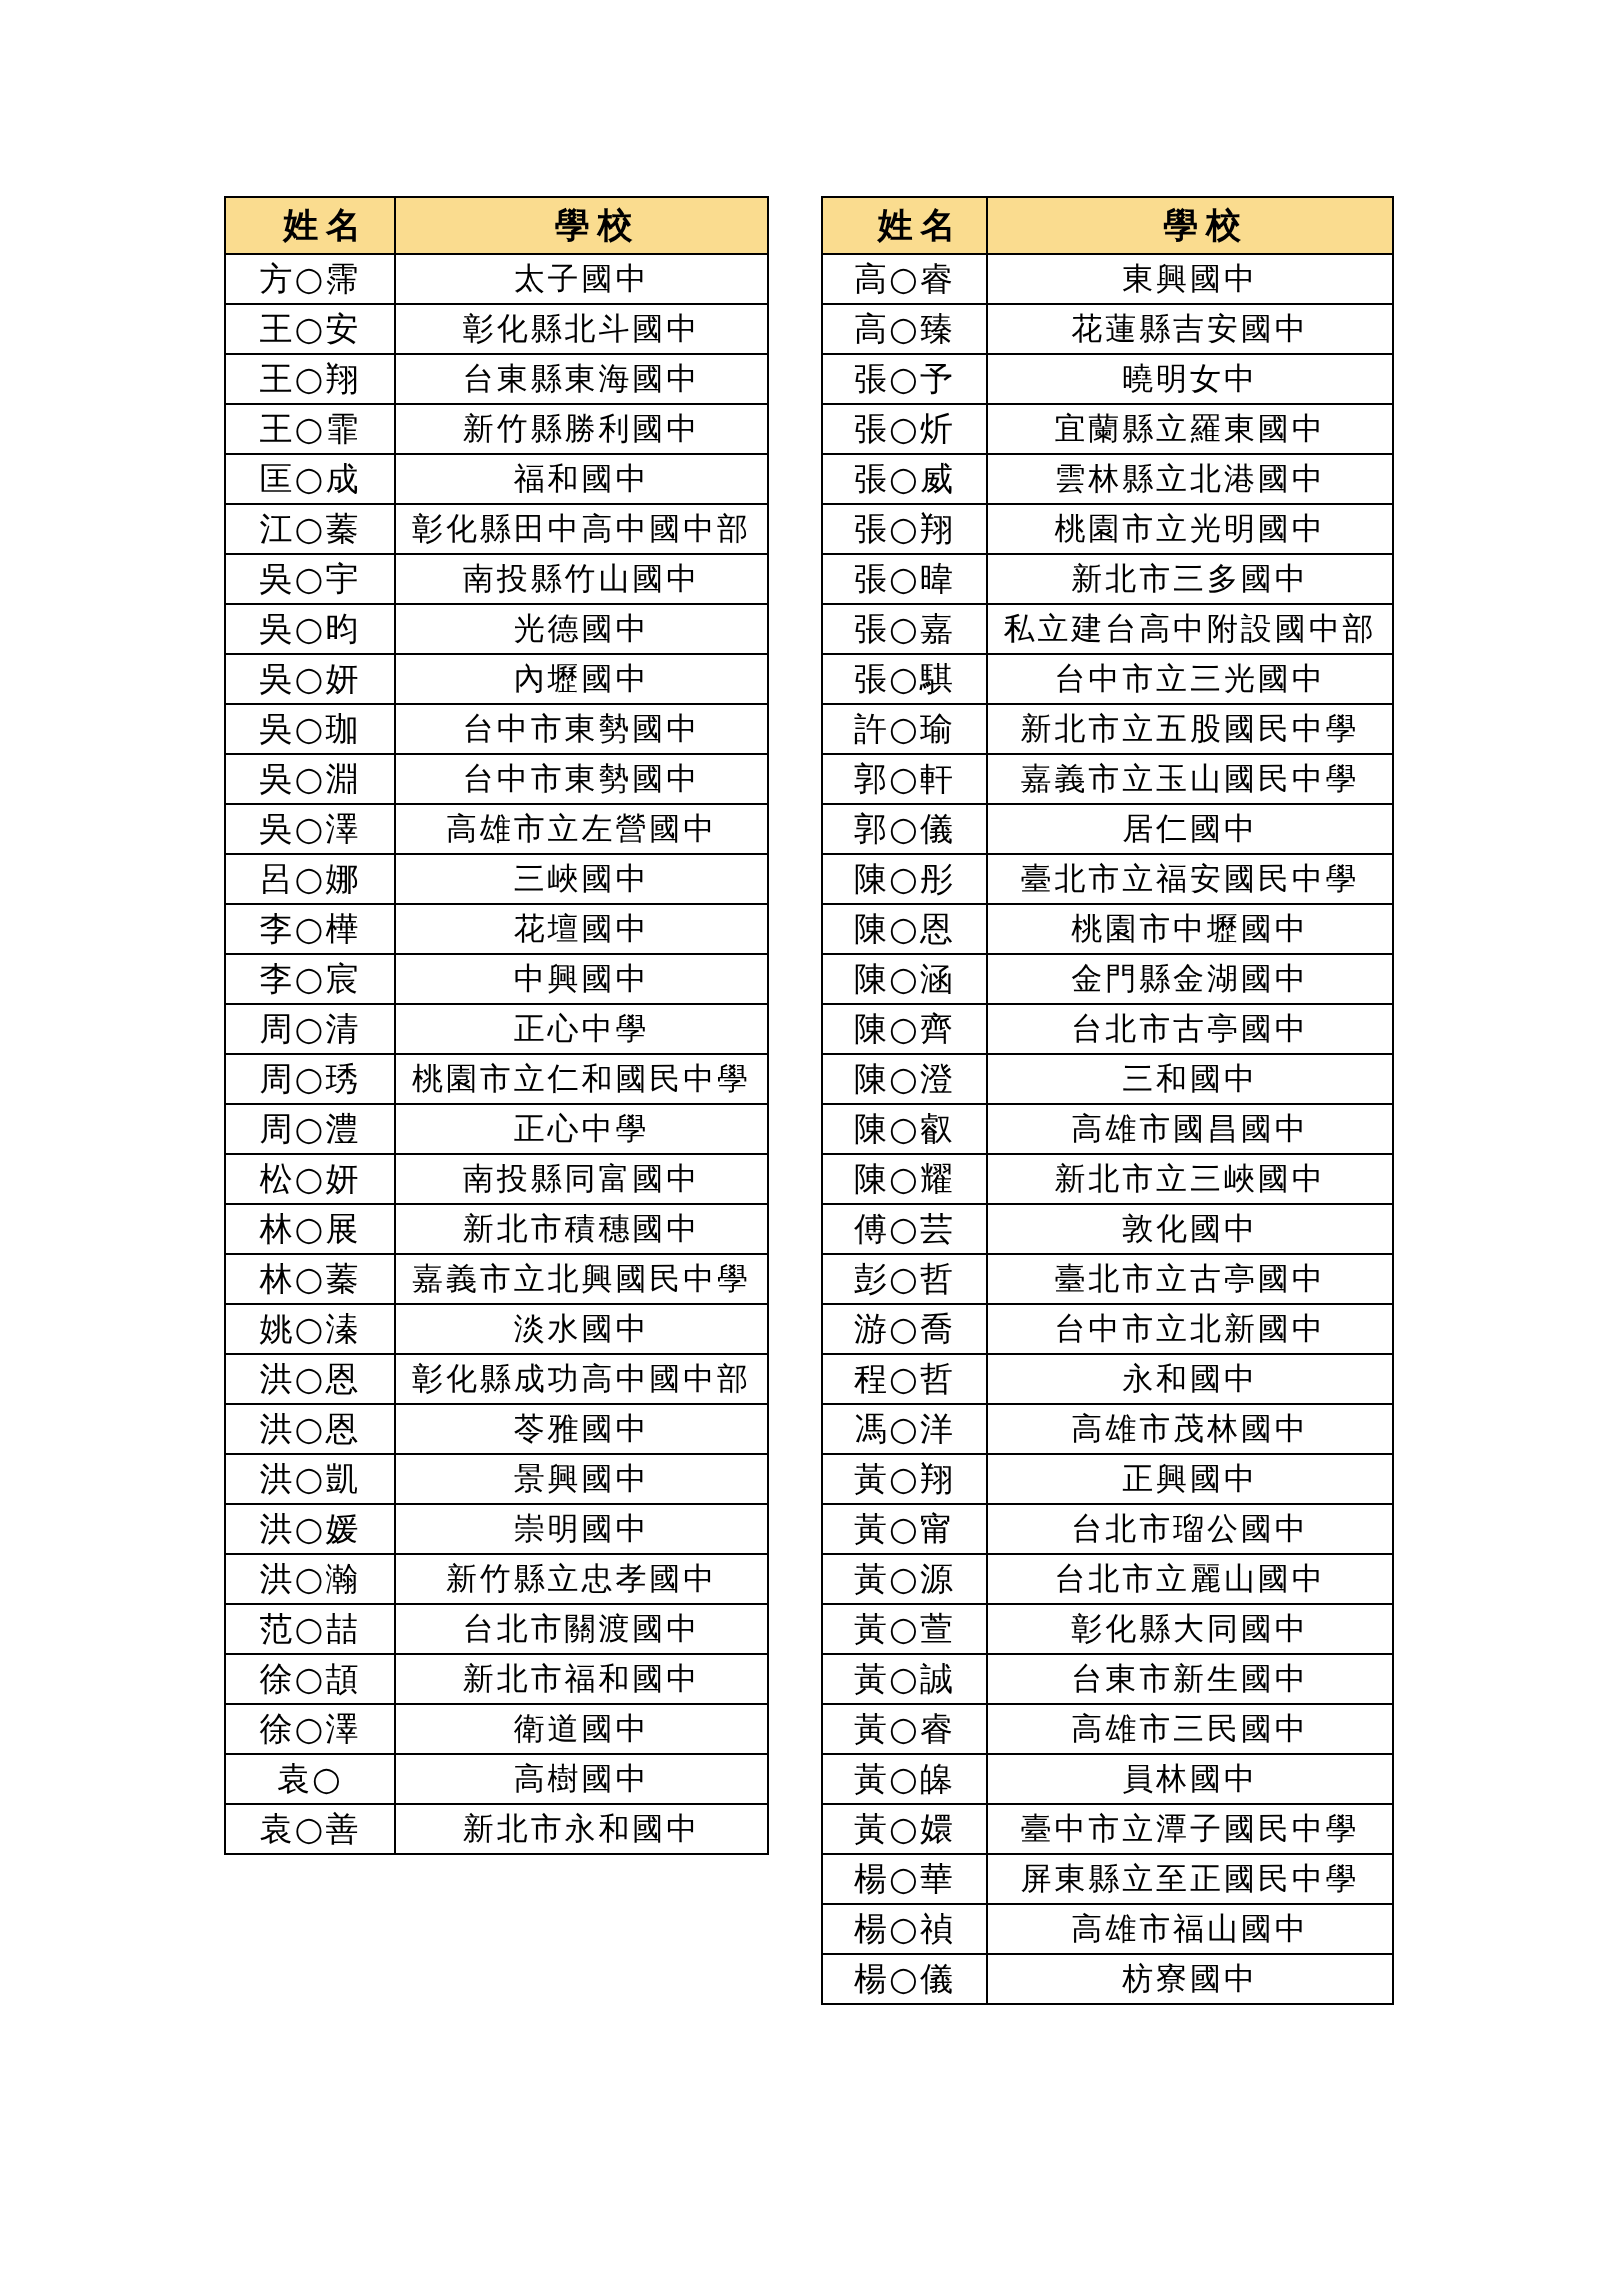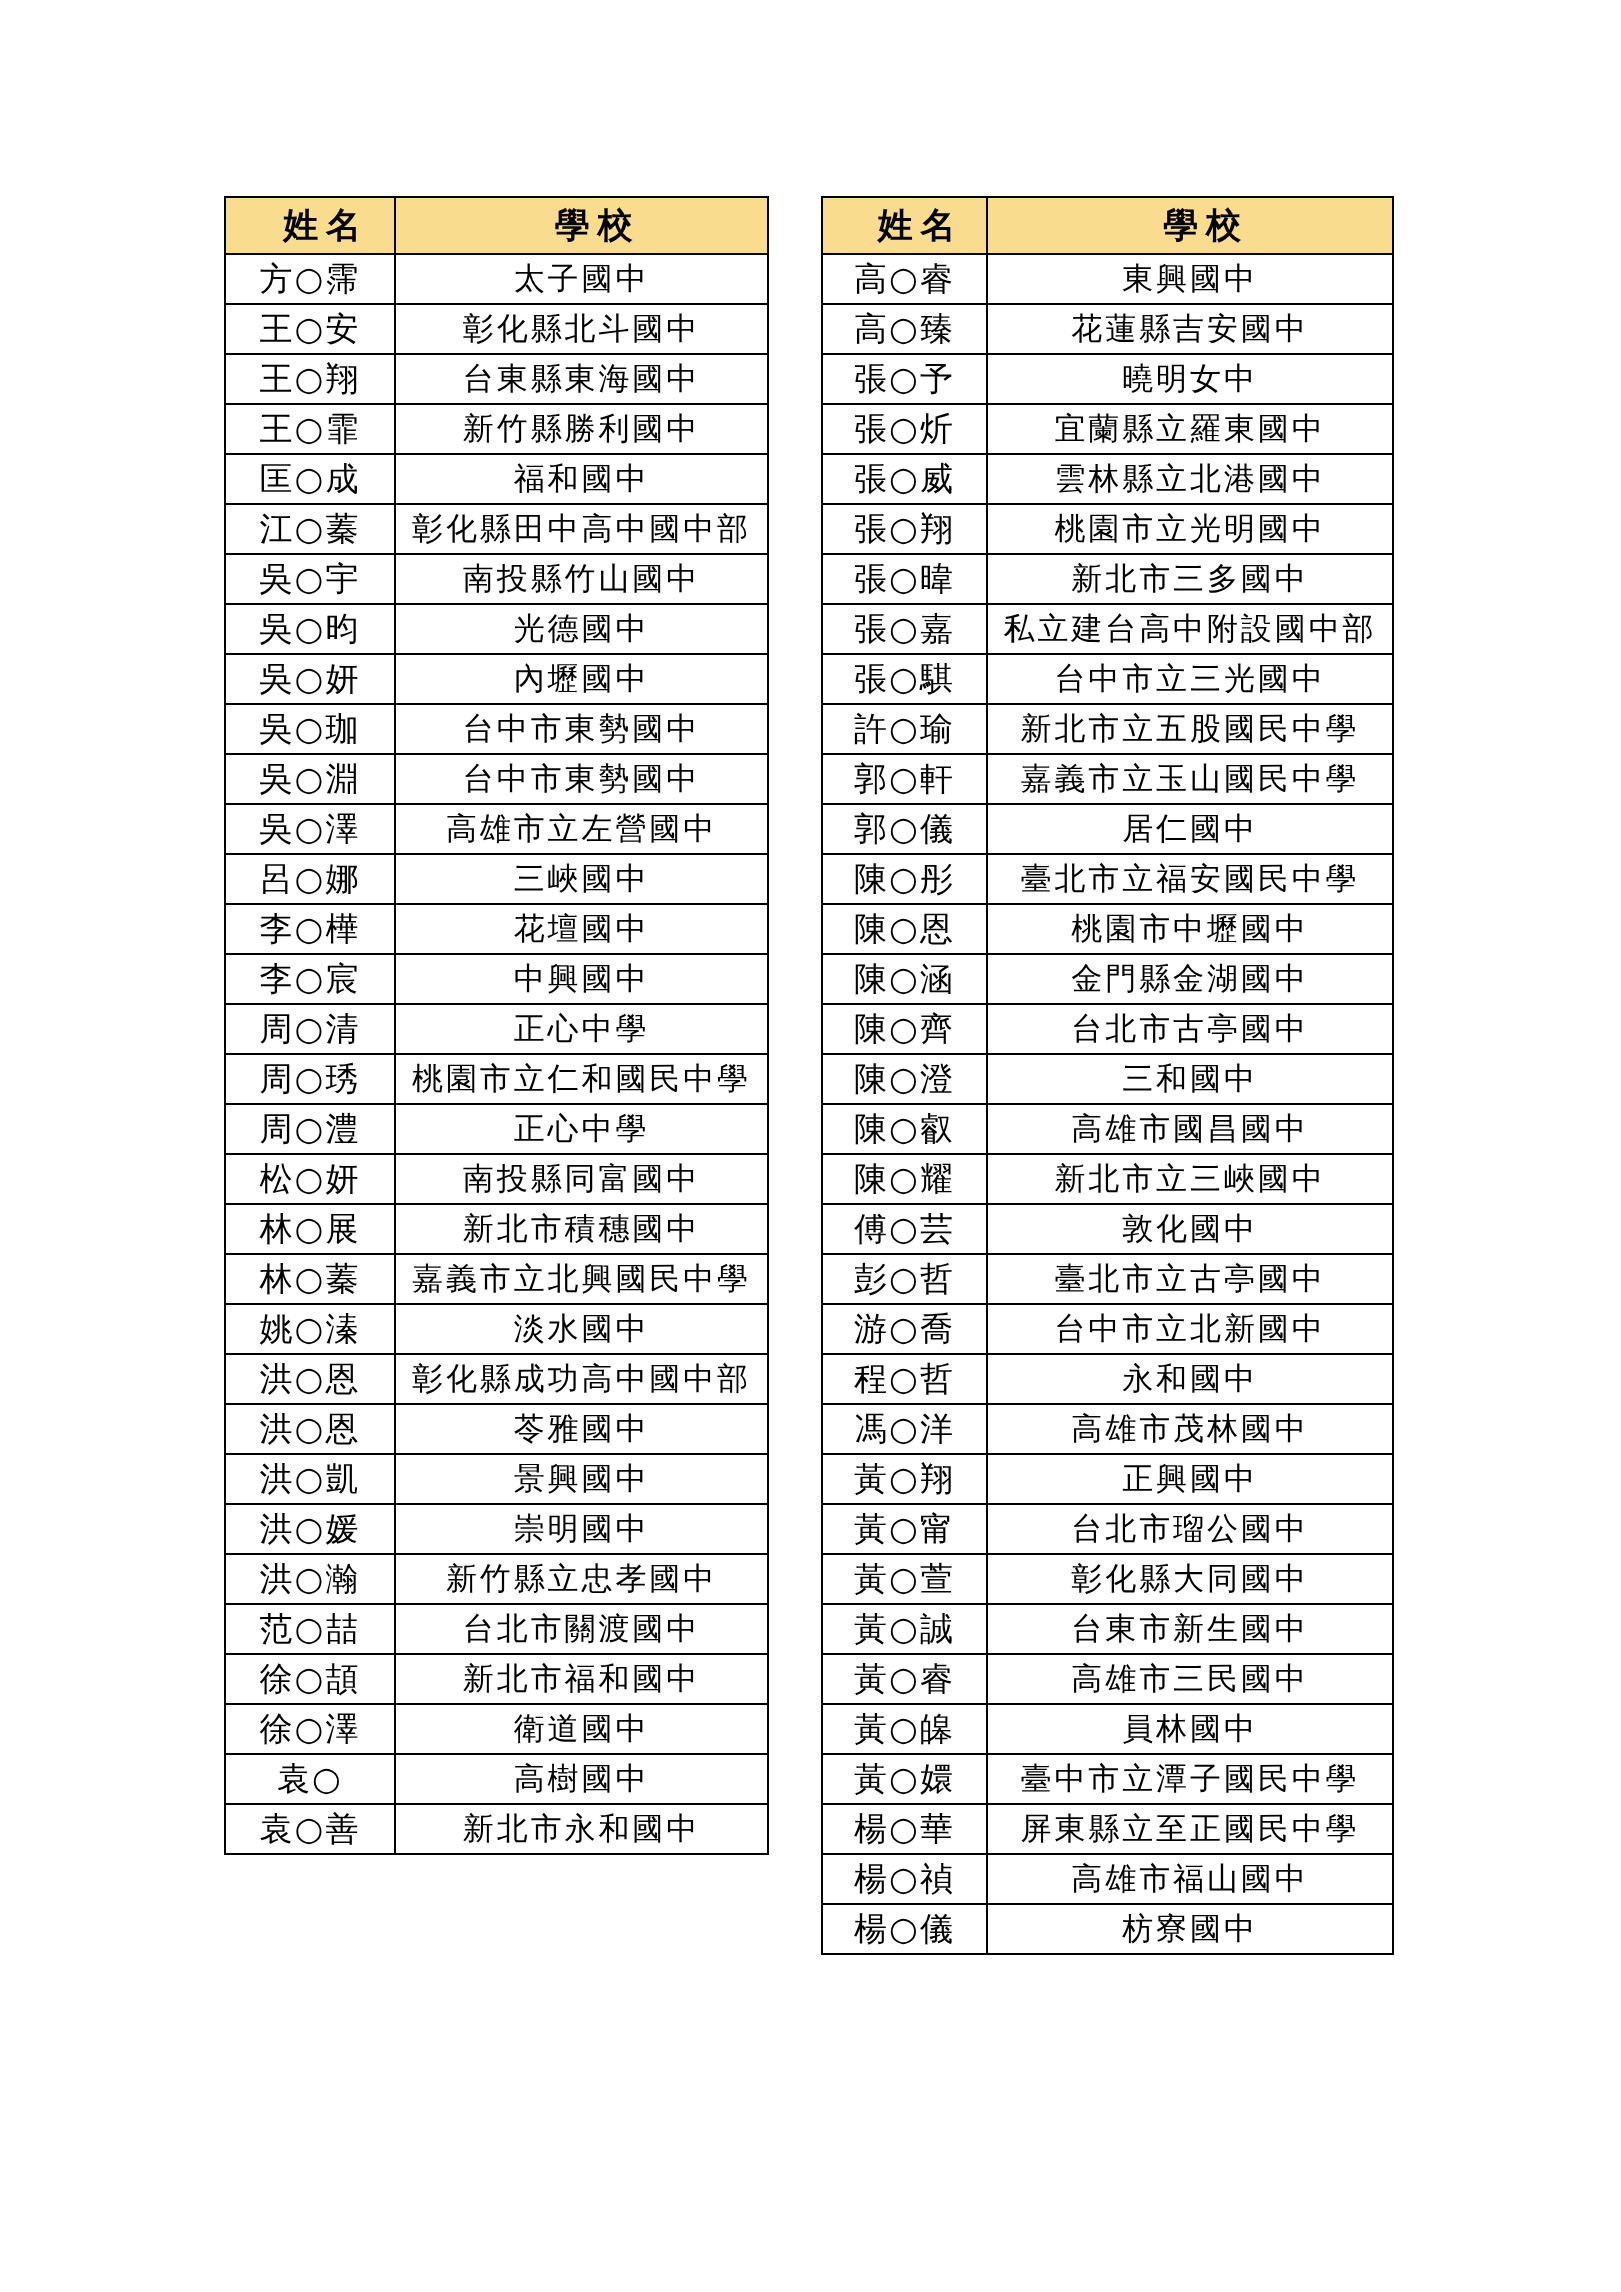--- a/index.html
+++ b/index.html
@@ -303,20 +303,24 @@
       </tr>
       <tr>
         <td class="name">黃○翔</td>
         <td class="school">正興國中</td>
       </tr>
       <tr>
         <td class="name">黃○甯</td>
         <td class="school">台北市瑠公國中</td>
       </tr>
       <tr>
+        <td class="name">黃○源</td>
+        <td class="school">台北市立麗山國中</td>
+      </tr>
+      <tr>
         <td class="name">黃○萱</td>
         <td class="school">彰化縣大同國中</td>
       </tr>
       <tr>
         <td class="name">黃○誠</td>
         <td class="school">台東市新生國中</td>
       </tr>
       <tr>
         <td class="name">黃○睿</td>
         <td class="school">高雄市三民國中</td>

